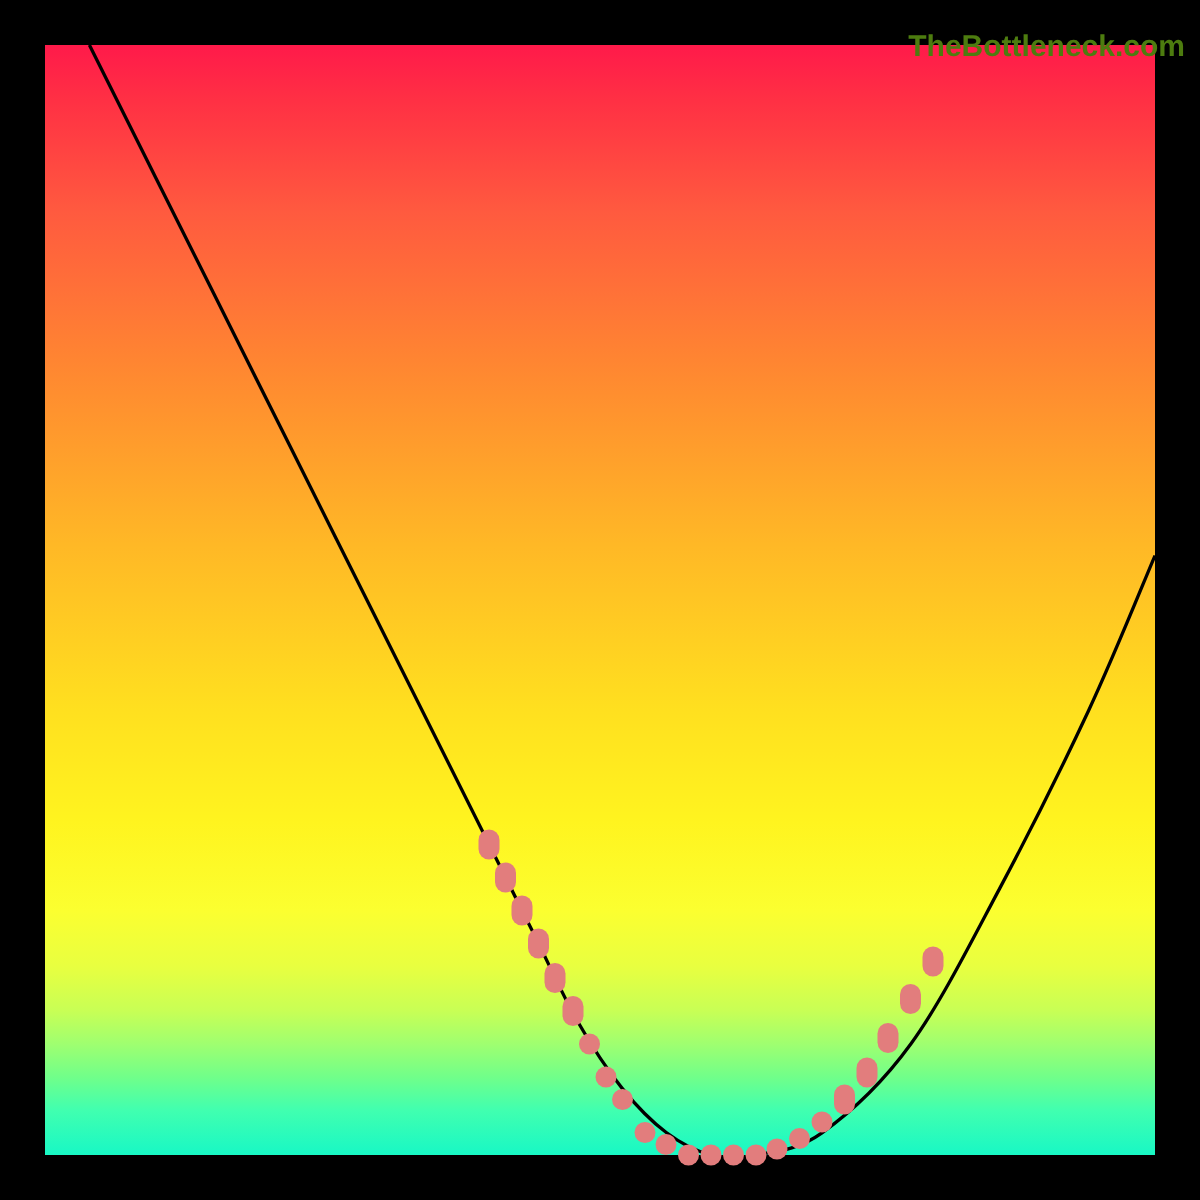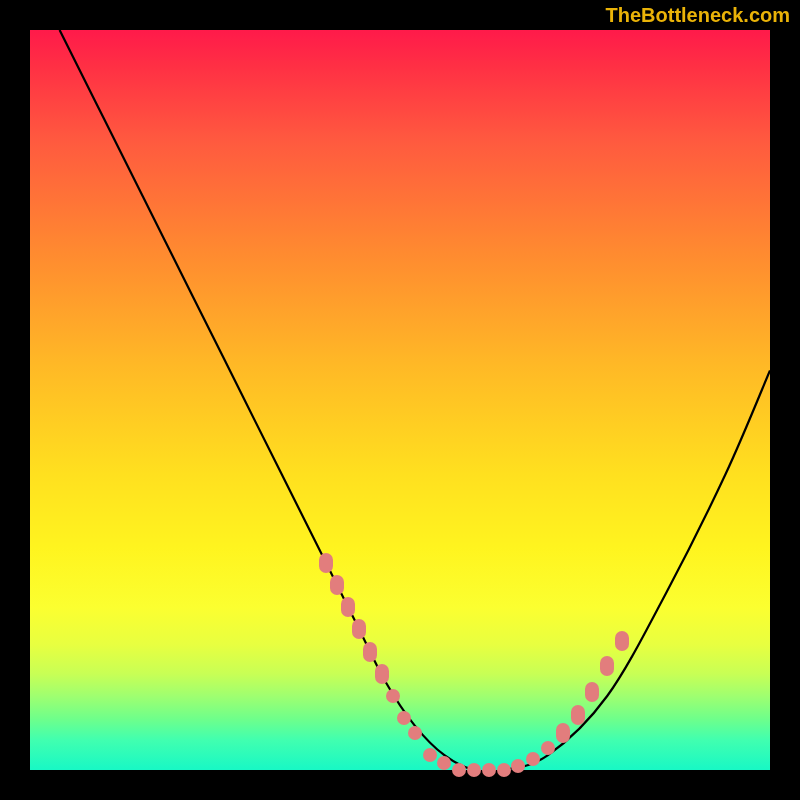--- a/index.html
+++ b/index.html
@@ -6,23 +6,23 @@
   body {
     width: 800px;
     height: 800px;
     background: #000;
     position: relative;
     overflow: hidden;
     font-family: Arial, sans-serif;
   }
   .attribution {
     position: absolute;
-    top: 4px;
+    top: 20px;
     right: 10px;
-    color: #eab308;
+    color: #4d7c0f;
     font-size: 20px;
     font-weight: bold;
     z-index: 10;
   }
   .plot-area {
     position: absolute;
     left: 30px;
     top: 30px;
     width: 740px;
     height: 740px;

